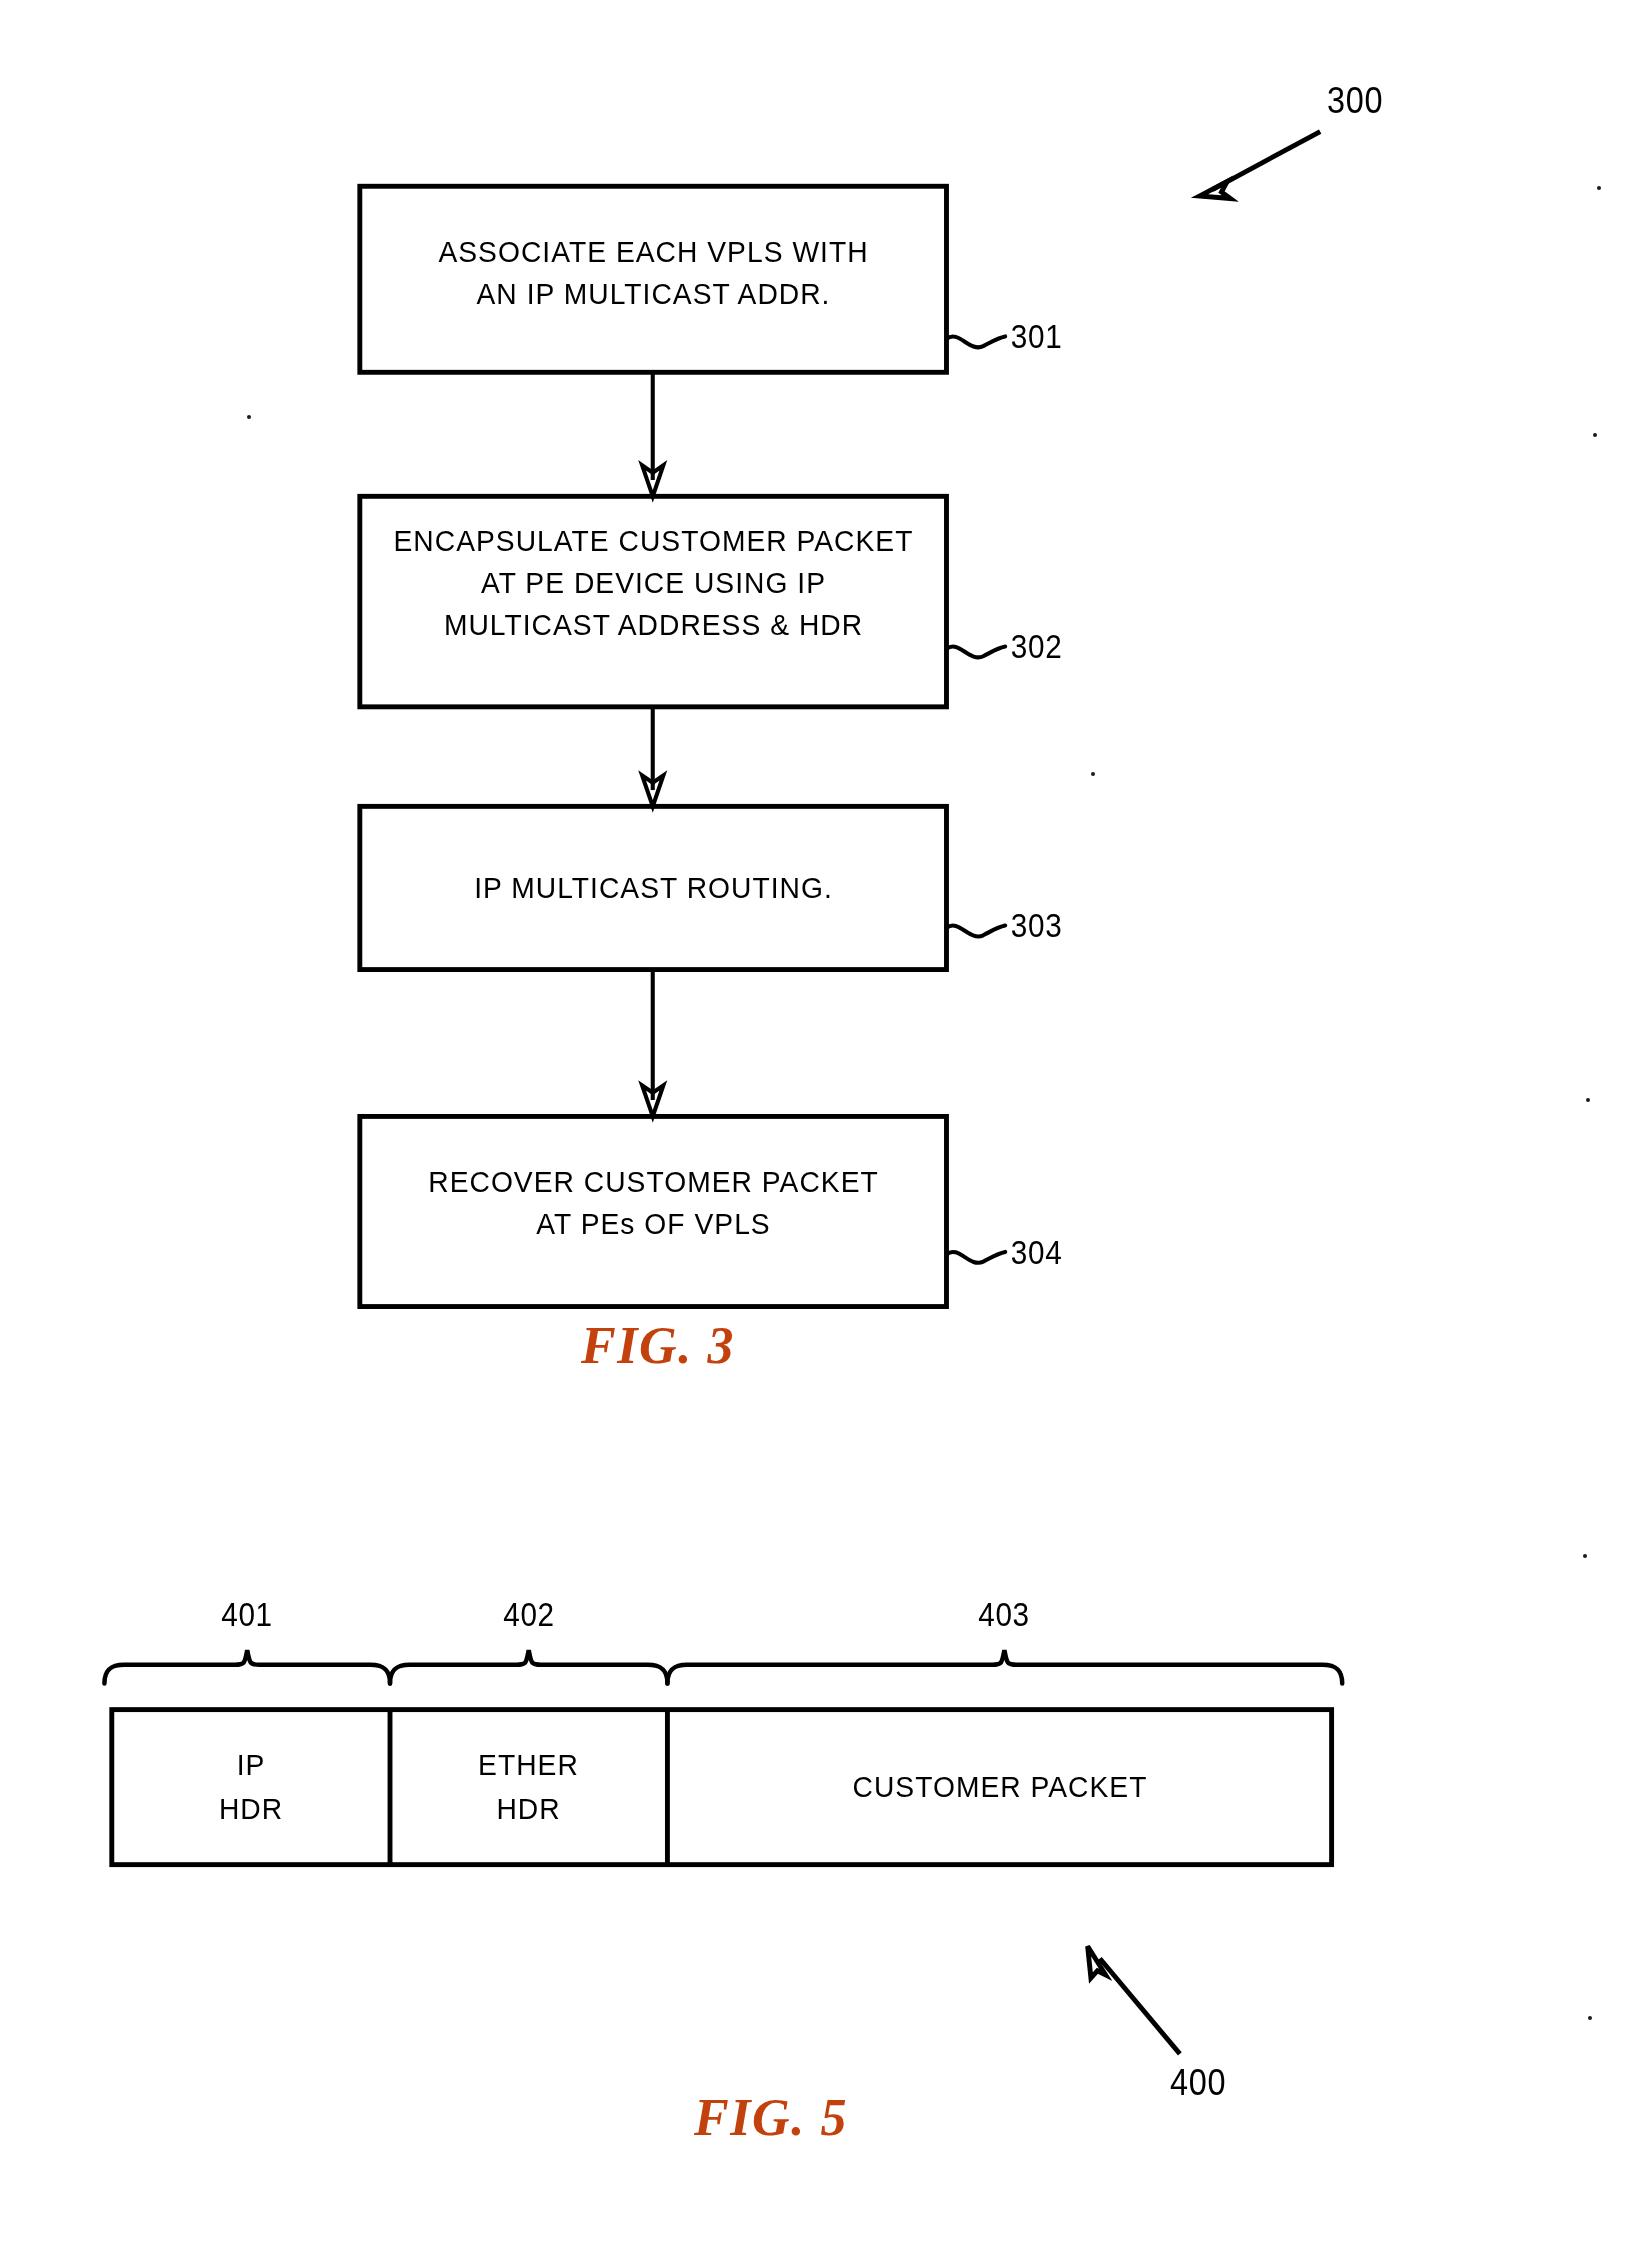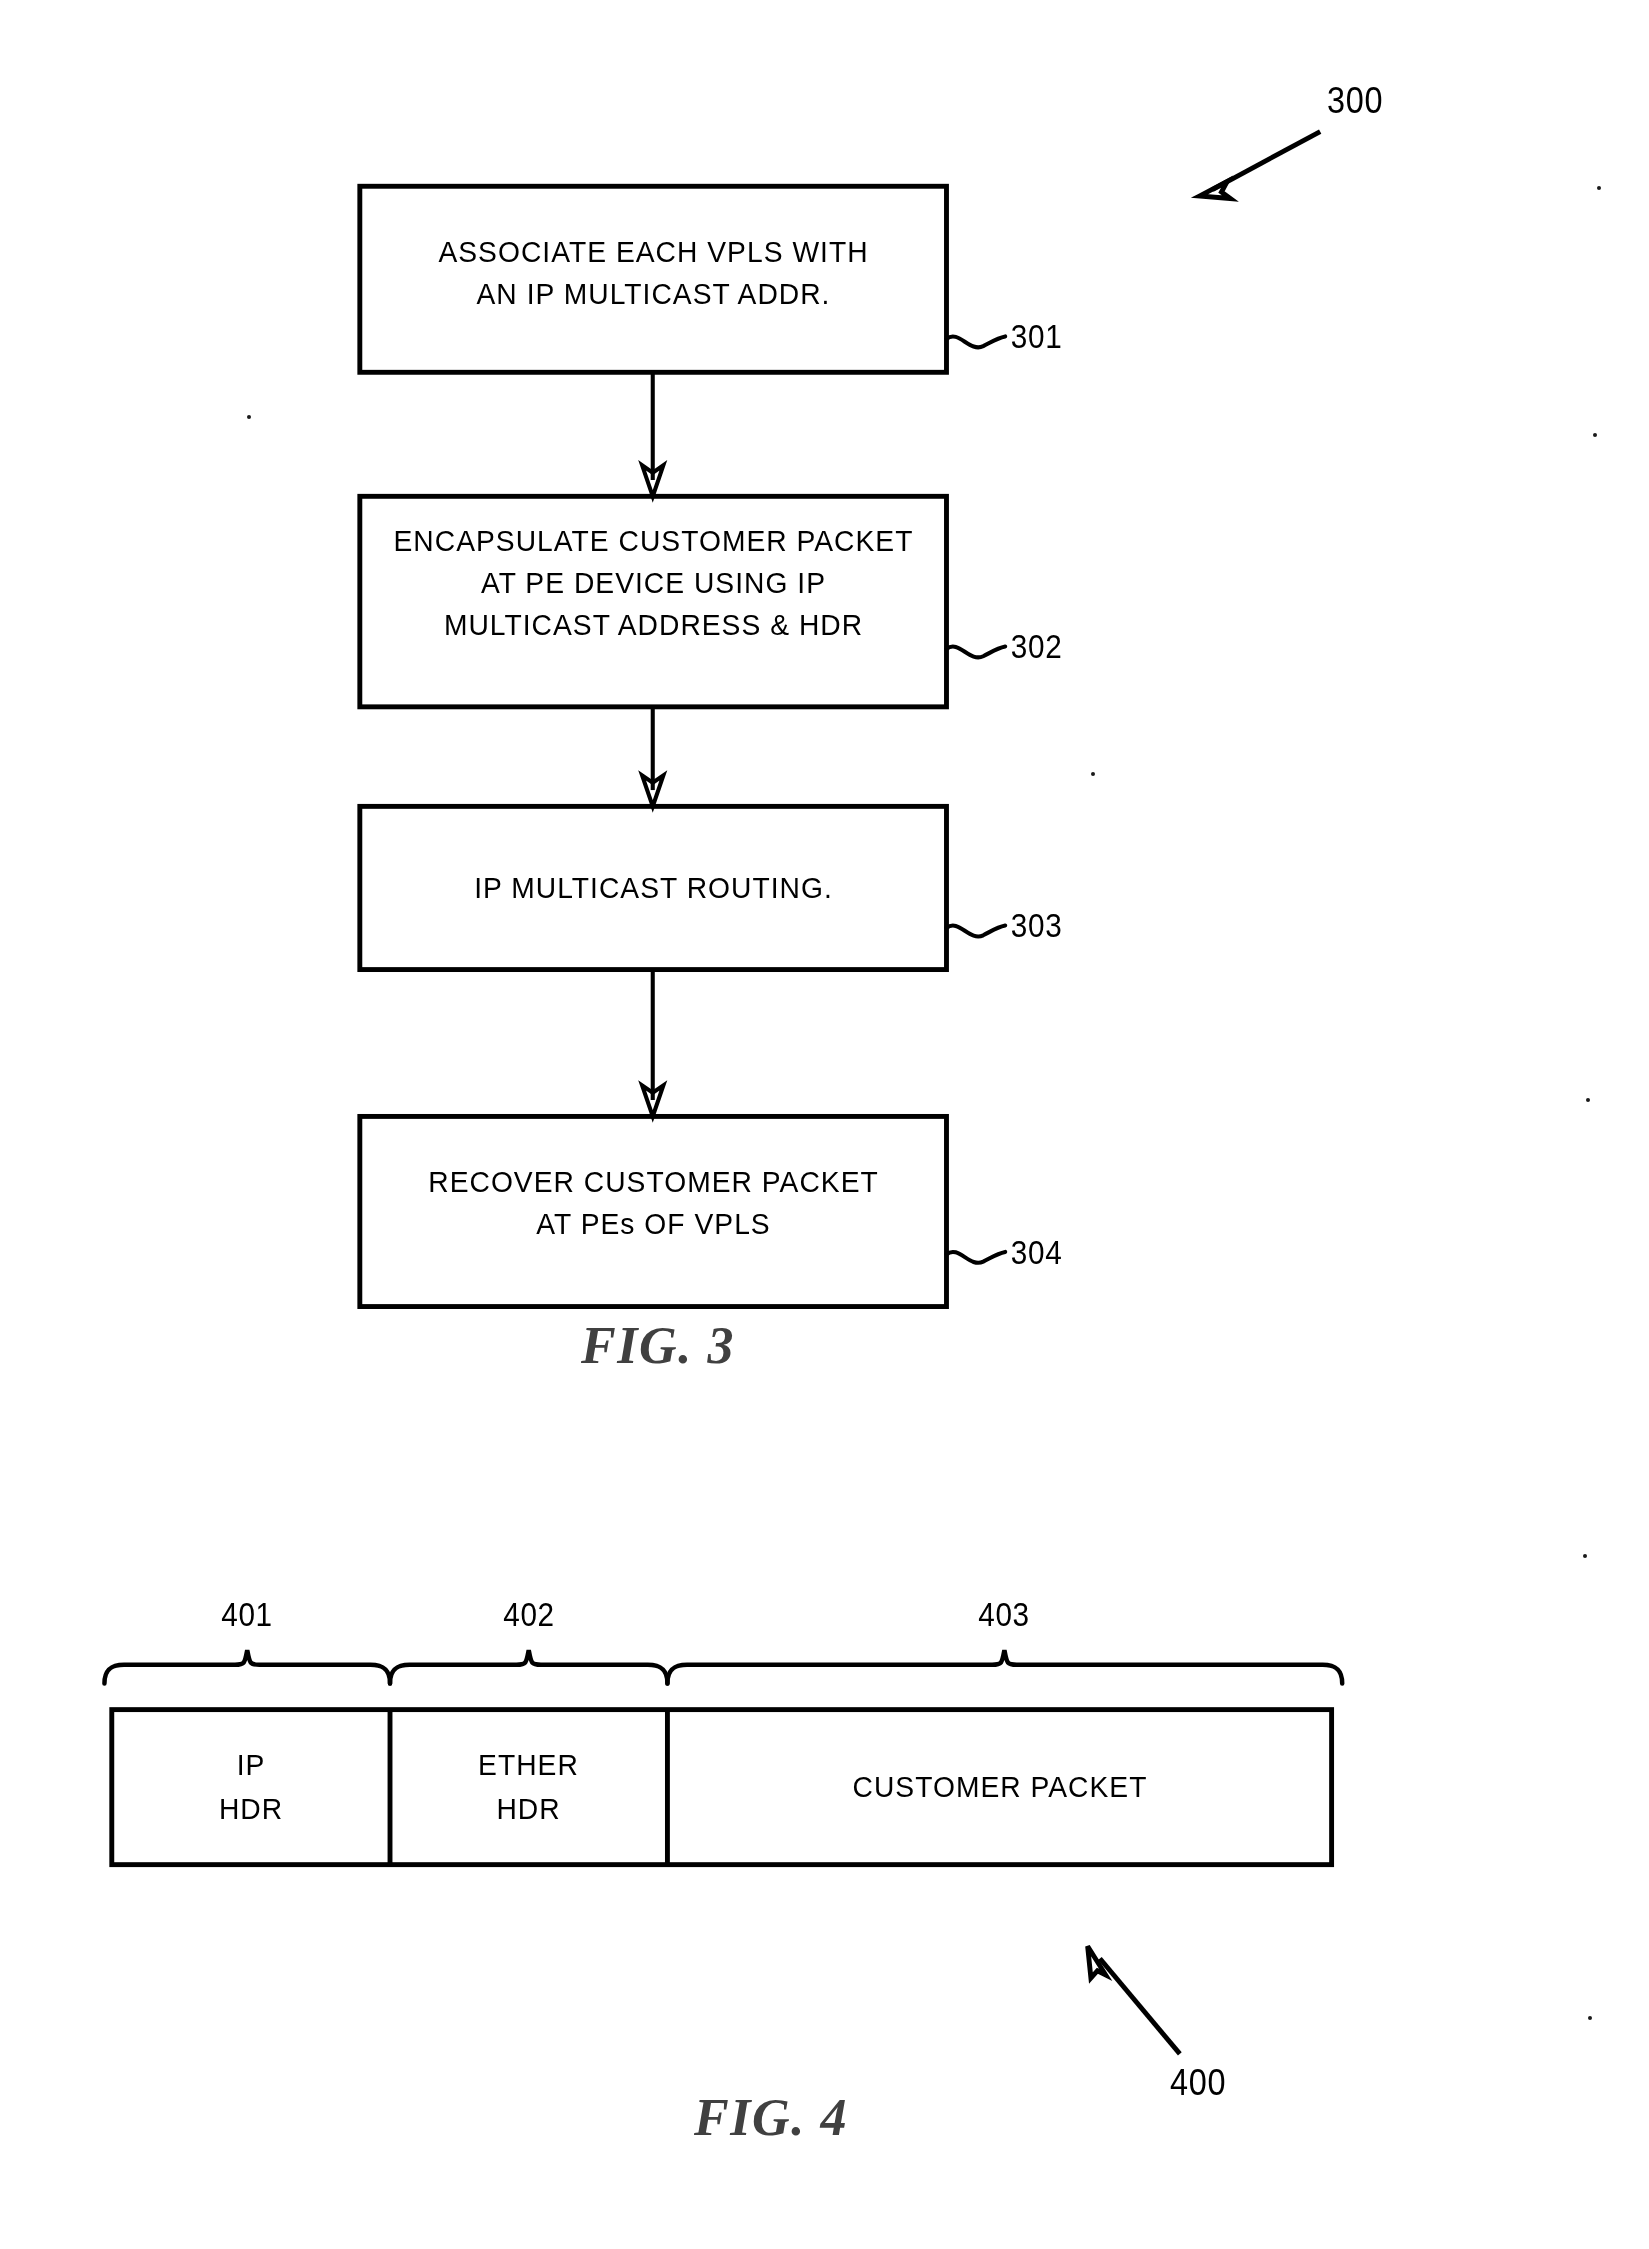--- a/index.html
+++ b/index.html
@@ -47,21 +47,21 @@
     color: #000;
     transform: scaleX(0.9);
   }
   .fig-caption {
     position: absolute;
     font-family: "Liberation Serif", serif;
     font-style: italic;
     font-weight: bold;
     font-size: 52px;
     letter-spacing: 1.6px;
-    color: #404040;
+    color: #c2410c;
   }
   .pkt-text {
     position: absolute;
     text-align: center;
     font-family: "Liberation Sans", sans-serif;
     font-size: 30px;
     letter-spacing: 1.1px;
     line-height: 44px;
     color: #000;
     white-space: pre-line;
@@ -177,21 +177,21 @@
   <div class="brace-num" style="left:947px; top:1596px; width:114px;">403</div>
 
   <div class="pkt-text" style="left:112px; top:1743px; width:278px;">IP
 HDR</div>
   <div class="pkt-text" style="left:390px; top:1743px; width:277px;">ETHER
 HDR</div>
   <div class="pkt-text" style="left:668px; top:1765px; width:664px;">CUSTOMER PACKET</div>
 
   <div class="ref-num" style="left:1167px; top:2062px; font-size:36px;">400</div>
 
-  <div class="fig-caption" style="left:694px; top:2088px;">FIG. 4</div>
+  <div class="fig-caption" style="left:694px; top:2088px;">FIG. 5</div>
 
   <div class="speck" style="left:247px;top:415px;width:4.1px;height:4.1px;"></div>
   <div class="speck" style="left:1091px;top:772px;width:4.1px;height:4.1px;"></div>
   <div class="speck" style="left:1597px;top:186px;width:4.1px;height:4.1px;"></div>
   <div class="speck" style="left:1593px;top:433px;width:4.1px;height:4.1px;"></div>
   <div class="speck" style="left:1586px;top:1098px;width:4.1px;height:4.1px;"></div>
   <div class="speck" style="left:1583px;top:1554px;width:4.1px;height:4.1px;"></div>
   <div class="speck" style="left:1588px;top:2016px;width:4.1px;height:4.1px;"></div>
 
 </div>

